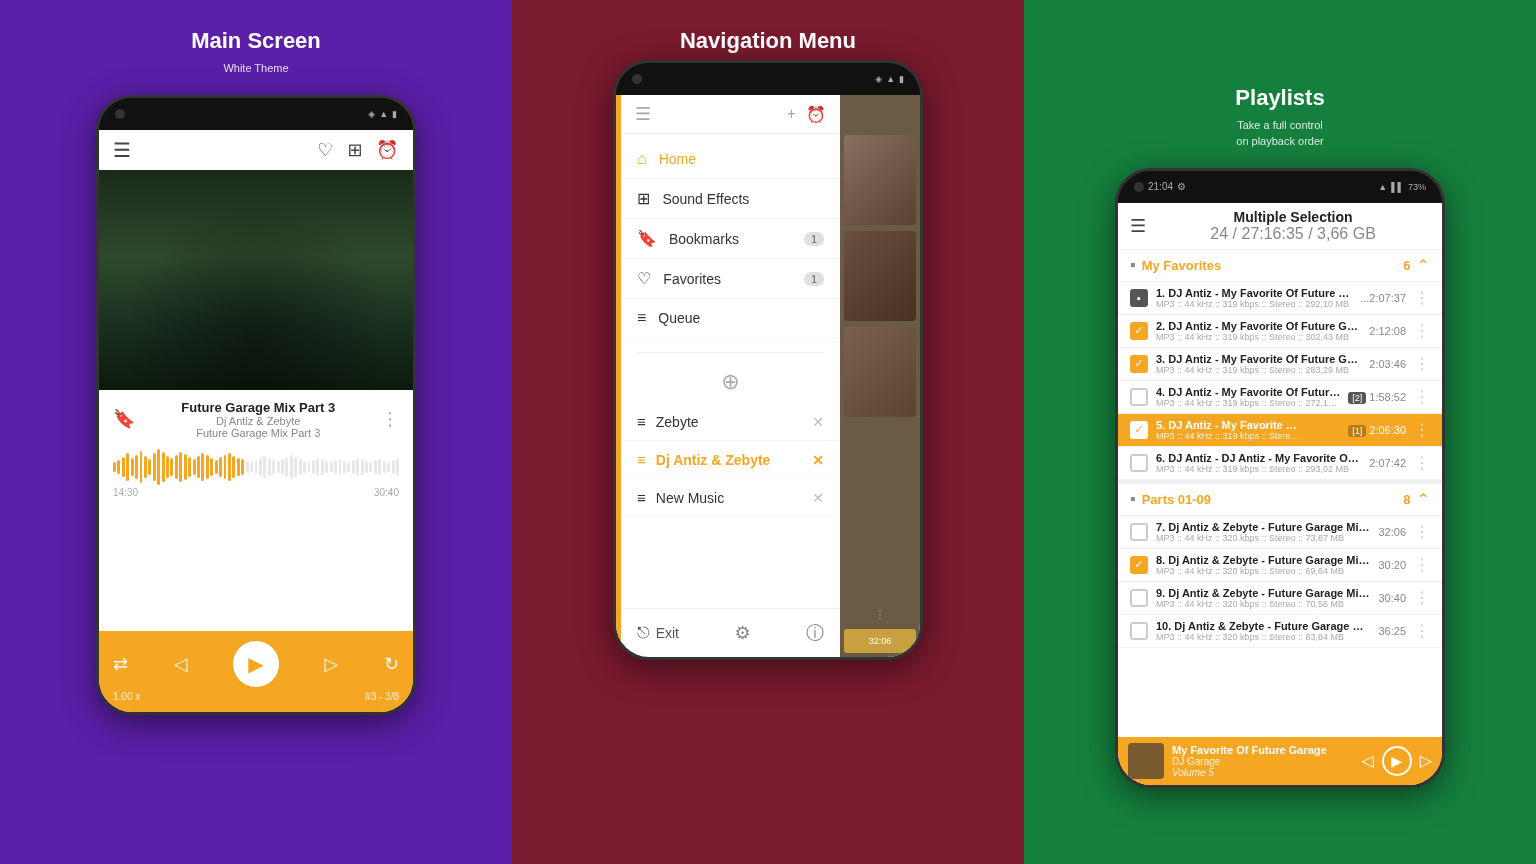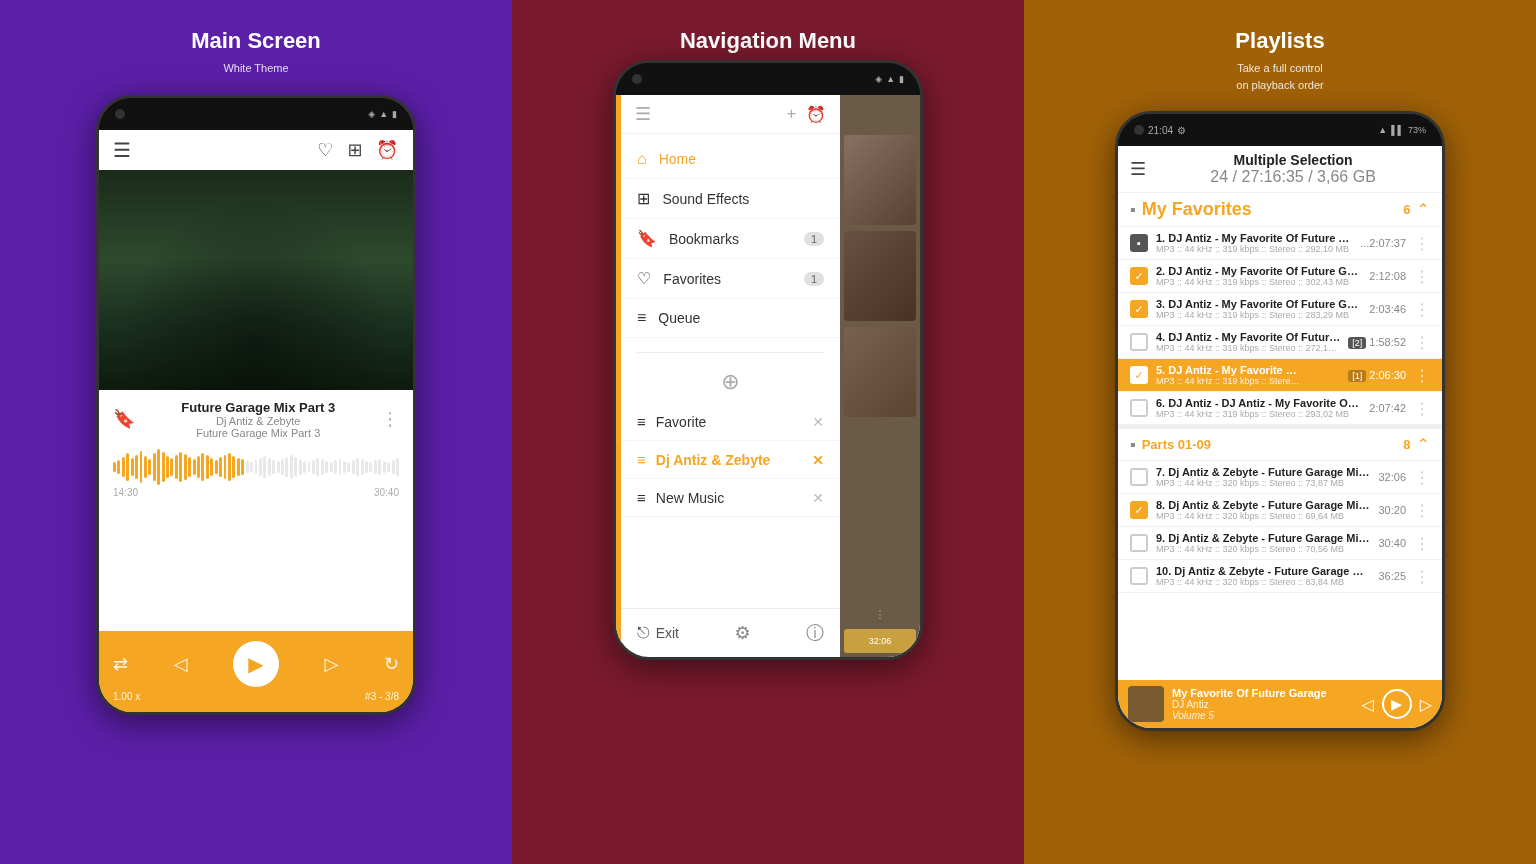--- a/index.html
+++ b/index.html
@@ -15,21 +15,21 @@
     .panel {
       flex: 1;
       display: flex;
       flex-direction: column;
       align-items: center;
       padding: 28px 20px 20px;
       position: relative;
     }
     .panel-1 { background: #5b1fa8; }
     .panel-2 { background: #7a1a2e; }
-    .panel-3 { background: #a16207; }
+    .panel-3 { background: #15803d; justify-content: center; }
 
     .panel-title {
       font-size: 22px;
       font-weight: 700;
       color: #fff;
       margin-bottom: 6px;
       text-align: center;
     }
     .panel-subtitle {
       font-size: 11px;
@@ -296,21 +296,21 @@
     .p3-title { font-size: 14px; font-weight: 700; color: #222; }
     .p3-subtitle { font-size: 16px; color: #888; }
     .p3-section-header {
       display: flex;
       align-items: center;
       padding: 6px 12px;
       background: #fff;
       border-bottom: 1px solid #f0f0f0;
     }
     .p3-section-icon { font-size: 16px; color: #888; margin-right: 6px; }
-    .p3-section-title { font-size: 18px; font-weight: 600; color: #f5a623; flex: 1; }
+    .p3-section-title { font-size: 13px; font-weight: 600; color: #f5a623; flex: 1; }
     .p3-section-count { font-size: 13px; color: #f5a623; font-weight: 600; margin-right: 6px; }
     .p3-section-chevron { font-size: 16px; color: #f5a623; }
     .p3-track {
       display: flex;
       align-items: center;
       padding: 5px 12px;
       border-bottom: 1px solid #f0f0f0;
       gap: 8px;
     }
     .p3-track.highlighted { background: #f5a623; }
@@ -587,21 +587,21 @@
         </div>
 
         <div class="p2-divider"></div>
 
         <div class="p2-add-btn">
           <span class="p2-add-icon">⊕</span>
         </div>
 
         <div class="p2-playlist-item">
           <span class="p2-playlist-icon">≡</span>
-          <span>Favorite</span>
+          <span>Zebyte</span>
           <span class="p2-close-icon">✕</span>
         </div>
         <div class="p2-playlist-item active-playlist">
           <span class="p2-playlist-icon">≡</span>
           <span>Dj Antiz &amp; Zebyte</span>
           <span class="p2-close-icon" style="color:#f5a623;">✕</span>
         </div>
         <div class="p2-playlist-item">
           <span class="p2-playlist-icon">≡</span>
           <span>New Music</span>
@@ -788,21 +788,21 @@
           <div class="p3-track-meta">MP3 :: 44 kHz :: 320 kbps :: Stereo :: 83,84 MB</div>
         </div>
         <span class="p3-track-time">36:25</span>
         <span class="p3-dots">⋮</span>
       </div>
 
       <div class="p3-now-playing">
         <div class="p3-np-thumb"></div>
         <div class="p3-np-info">
           <div class="p3-np-title">My Favorite Of Future Garage</div>
-          <div class="p3-np-artist">DJ Antiz</div>
+          <div class="p3-np-artist">DJ Garage</div>
           <div class="p3-np-volume">Volume 5</div>
         </div>
         <div class="p3-np-controls">
           <span class="p3-np-ctrl">◁</span>
           <div class="p3-np-play">▶</div>
           <span class="p3-np-ctrl">▷</span>
         </div>
       </div>
     </div>
   </div>

